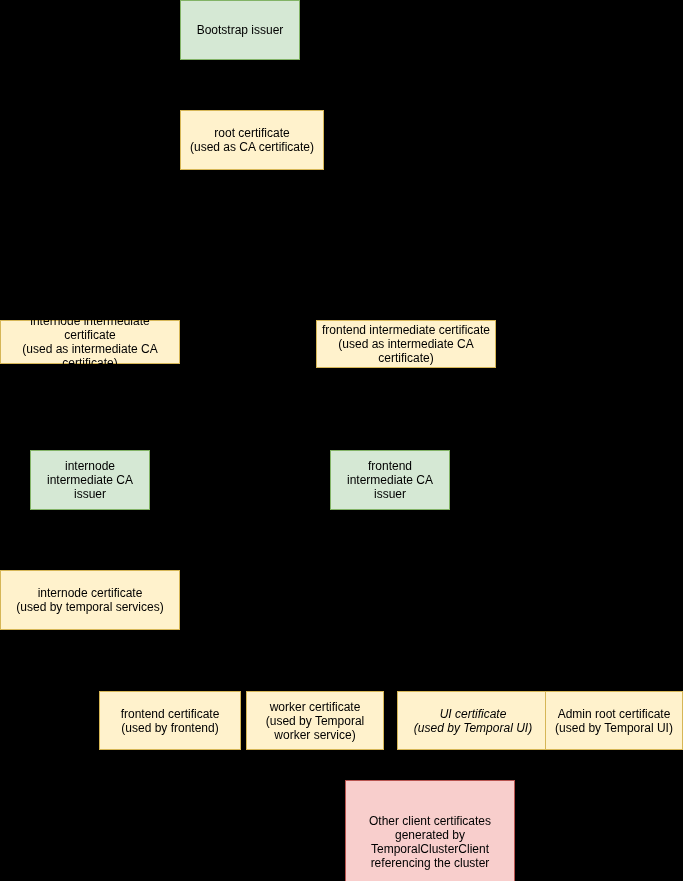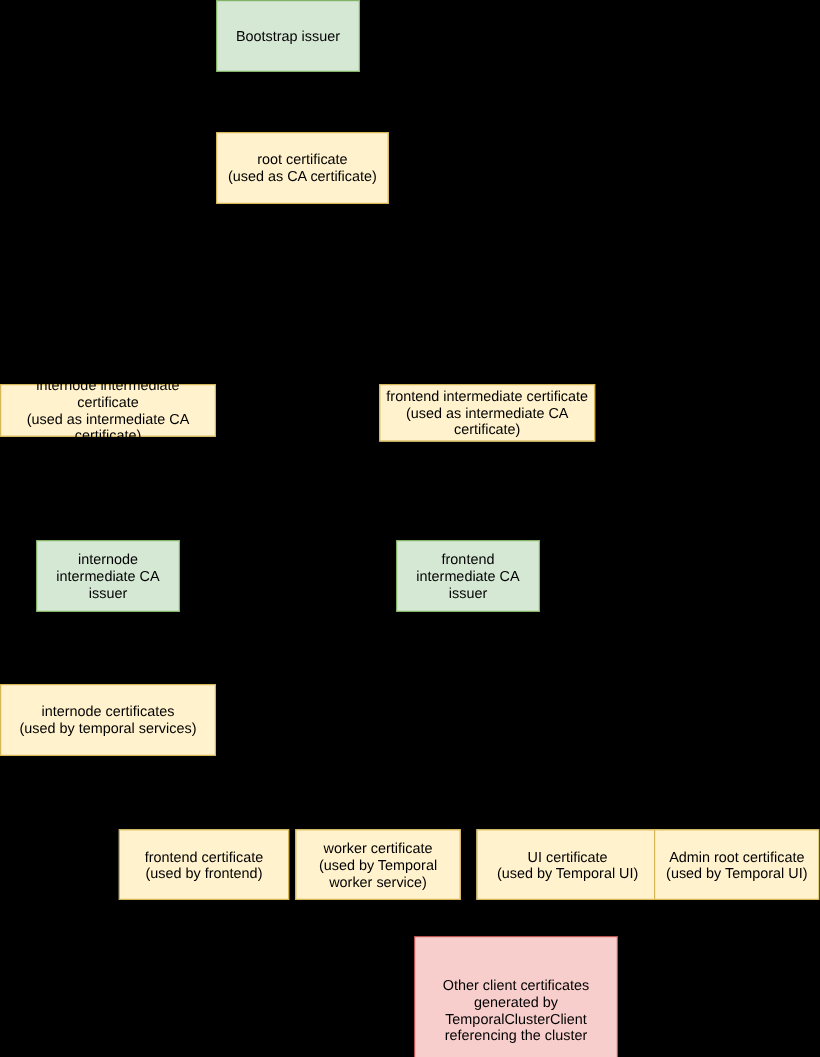--- a/index.html
+++ b/index.html
@@ -93,35 +93,35 @@
 
   <div class="node issuer" style="left:330px; top:450px; width:120px; height:60px;">
     <span>frontend intermediate CA issuer</span>
   </div>
 
   <div class="node issuer" style="left:30px; top:450px; width:120px; height:60px;">
     <span>internode intermediate CA issuer</span>
   </div>
 
   <div class="node cert" style="left:0px; top:570px; width:180px; height:60px;">
-    <span>internode certificates
+    <span>internode certificate
 (used by temporal services)</span>
   </div>
 
   <div class="node cert" style="left:99px; top:691px; width:142px; height:59px;">
     <span>frontend certificate
 (used by frontend)</span>
   </div>
 
   <div class="node cert" style="left:246px; top:691px; width:138px; height:59px;">
     <span>worker certificate
 (used by Temporal worker service)</span>
   </div>
 
-  <div class="node cert" style="left:397px; top:691px; width:152px; height:59px;">
+  <div class="node cert" style="left:397px; top:691px; width:152px; height:59px;font-style:italic;">
     <span>UI certificate
 (used by Temporal UI)</span>
   </div>
 
   <div class="node cert" style="left:545px; top:691px; width:138px; height:59px;">
     <span>Admin root certificate
 (used by Temporal UI)</span>
   </div>
 
   <div class="node other" style="left:305px; top:780px; width:170px; height:123px;margin-left:40px;">

